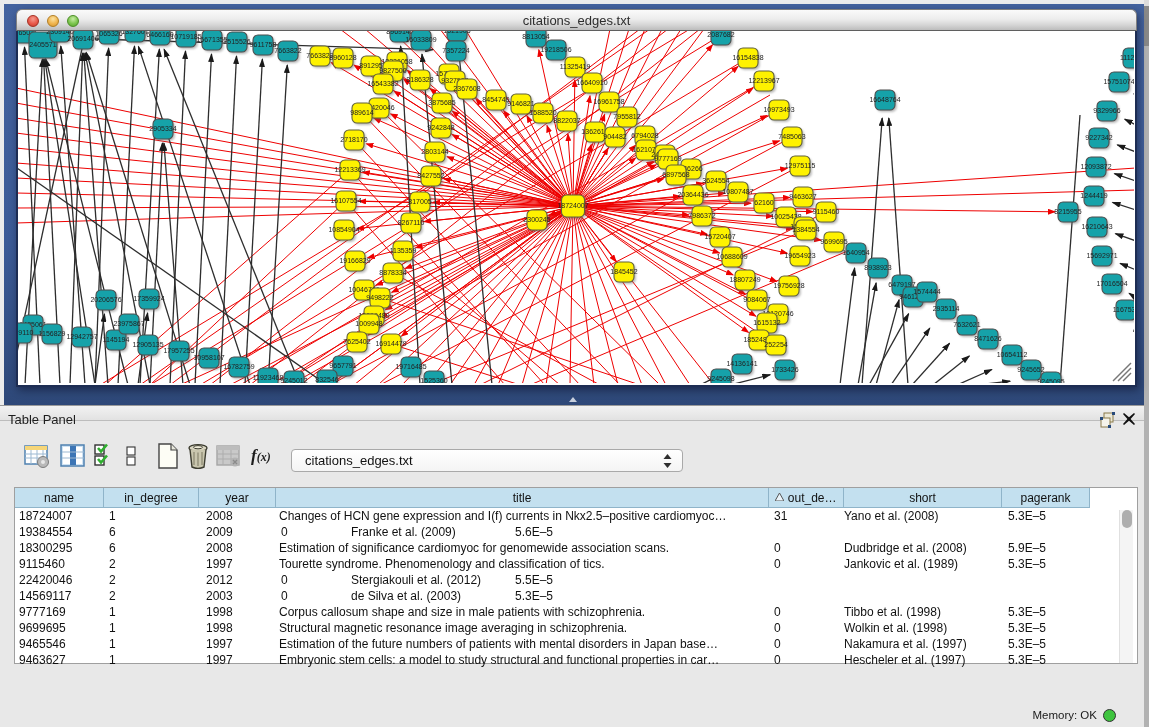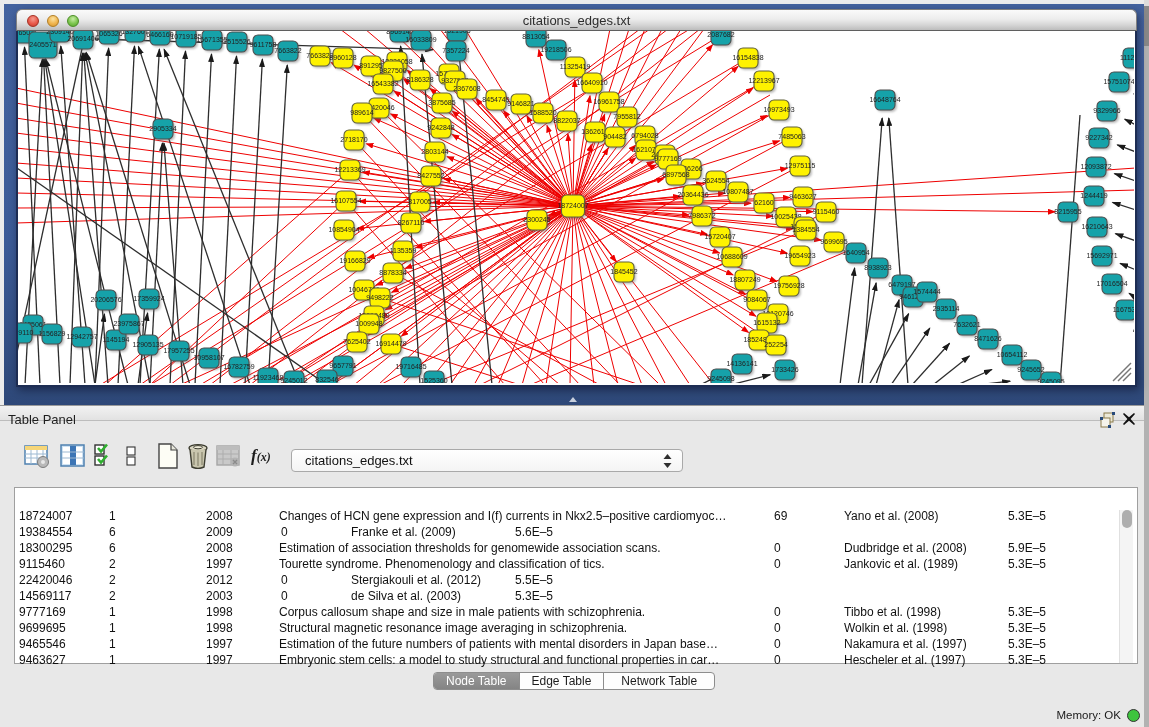--- a/index.html
+++ b/index.html
@@ -29,21 +29,21 @@
 .c1{width:89px;padding-left:4px}.c2{width:95px;padding-left:5px}.c3{width:77px;padding-left:7px}
 .c4{width:493px;padding-left:3px}.c5{width:75px;padding-left:5px}.c6{width:158px;text-align:left}
 .c7{width:96px;padding-left:6px}
 .h1{width:89px}.h2{width:95px}.h3{width:77px}.h4{width:493px}.h5{width:75px}.h6{width:158px}.h7{width:88px}
 .vsb{position:absolute;right:4px;top:22px;width:14px;height:153px;background:#f4f4f4;border-left:1px solid #e0e0e0}
 .vsb .thumb{position:absolute;left:2px;top:0;width:10px;height:18px;background:#aeaeae;border-radius:5px}
 .tabs{position:absolute;left:433px;top:267px;height:18px;display:flex;border:1px solid #8d8d8d;border-radius:4px;overflow:hidden;background:#fdfdfd;font-size:12px}
 .tab{padding:0 12px;line-height:17px;color:#1c1c1c;border-right:1px solid #8d8d8d}
 .tab.sel{background:linear-gradient(180deg,#9a9a9a,#848484);color:#fff}
 .tab:last-child{border-right:none}
-.mem{position:absolute;right:4px;top:304px;font-size:11.5px;color:#1a1a1a}
+.mem{position:absolute;right:28px;top:304px;font-size:11.5px;color:#1a1a1a}
 .mem .dot{display:inline-block;width:13px;height:13px;border-radius:50%;background:#3ec43e;border:1.5px solid #333;vertical-align:-3px;margin-left:6px}
 .splitter{position:absolute;left:569px;top:397px;width:0;height:0;border-left:4px solid transparent;border-right:4px solid transparent;border-bottom:5px solid #c7cfdd}
 </style></head><body>
 <div class="desktop"></div>
 <div class="rightstrip"></div>
 <div class="window">
   <div class="titlebar">citations_edges.txt<div class="tl r"></div><div class="tl y"></div><div class="tl g"></div></div>
   <div class="canvas">
       <svg width="1116" height="352" viewBox="18 31 1116 352" xmlns="http://www.w3.org/2000/svg" style="display:block">
         <defs>
@@ -1028,43 +1028,54 @@
     </svg>
     <div class="ic" style="left:247px;top:12px;font-family:'Liberation Serif',serif;font-style:italic;font-weight:bold;font-size:17px;color:#1c1c1c">f<span style="font-size:12px">(x)</span></div>
     <div class="combo">citations_edges.txt
       <svg style="position:absolute;right:10px;top:4px" width="9" height="14" viewBox="0 0 9 14">
         <path d="M4.5 0 L8.5 5 H0.5 Z" fill="#2e2e2e"></path>
           <path d="M4.5 14 L8.5 9 H0.5 Z" fill="#2e2e2e"></path>
       </svg>
     </div>
   </div>
   <div class="table">
+    <div class="thead">
+      <div class="th h1">name</div>
+        <div class="th h2">in_degree</div>
+        <div class="th h3">year</div>
+      <div class="th h4">title</div>
+        <div class="th h5"><svg width="9" height="8" style="vertical-align:1px">
+            <path d="M4.5 0 L9 8 H0 Z" fill="#eaf4fa" stroke="#555" stroke-width="1"></path>
+          </svg> out_de…</div>
+      <div class="th h6">short</div>
+        <div class="th h7">pagerank</div>
+    </div>
     <div class="tbody">
         <div class="tr">
           <div class="c c1">18724007</div>
           <div class="c c2">1</div>
           <div class="c c3">2008</div>
           <div class="c c4">Changes of HCN gene expression and I(f) currents in Nkx2.5–positive cardiomyoc…</div>
-          <div class="c c5">69</div>
+          <div class="c c5">31</div>
           <div class="c c6">Yano et al. (2008)</div>
           <div class="c c7">5.3E–5</div>
         </div>
         <div class="tr">
           <div class="c c1">19384554</div>
           <div class="c c2">6</div>
           <div class="c c3">2009</div>
           <div class="c c5">0</div>
           <div class="c c6">Franke et al. (2009)</div>
           <div class="c c7">5.6E–5</div>
         </div>
         <div class="tr">
           <div class="c c1">18300295</div>
           <div class="c c2">6</div>
           <div class="c c3">2008</div>
-          <div class="c c4">Estimation of association thresholds for genomewide association scans.</div>
+          <div class="c c4">Estimation of significance cardiomyoc for genomewide association scans.</div>
           <div class="c c5">0</div>
           <div class="c c6">Dudbridge et al. (2008)</div>
           <div class="c c7">5.9E–5</div>
         </div>
         <div class="tr">
           <div class="c c1">9115460</div>
           <div class="c c2">2</div>
           <div class="c c3">1997</div>
           <div class="c c4">Tourette syndrome. Phenomenology and classification of tics.</div>
           <div class="c c5">0</div>
@@ -1121,18 +1132,13 @@
           <div class="c c4">Embryonic stem cells: a model to study structural and functional properties in car…</div>
           <div class="c c5">0</div>
           <div class="c c6">Hescheler et al. (1997)</div>
           <div class="c c7">5.3E–5</div>
         </div>
       </div>
     <div class="vsb">
         <div class="thumb"></div>
       </div>
   </div>
-  <div class="tabs">
-      <div class="tab sel">Node Table</div>
-      <div class="tab">Edge Table</div>
-      <div class="tab" style="padding:0 17px">Network Table</div>
-    </div>
   <div class="mem">Memory: OK<span class="dot"></span></div>
 </div>
 </body></html>

